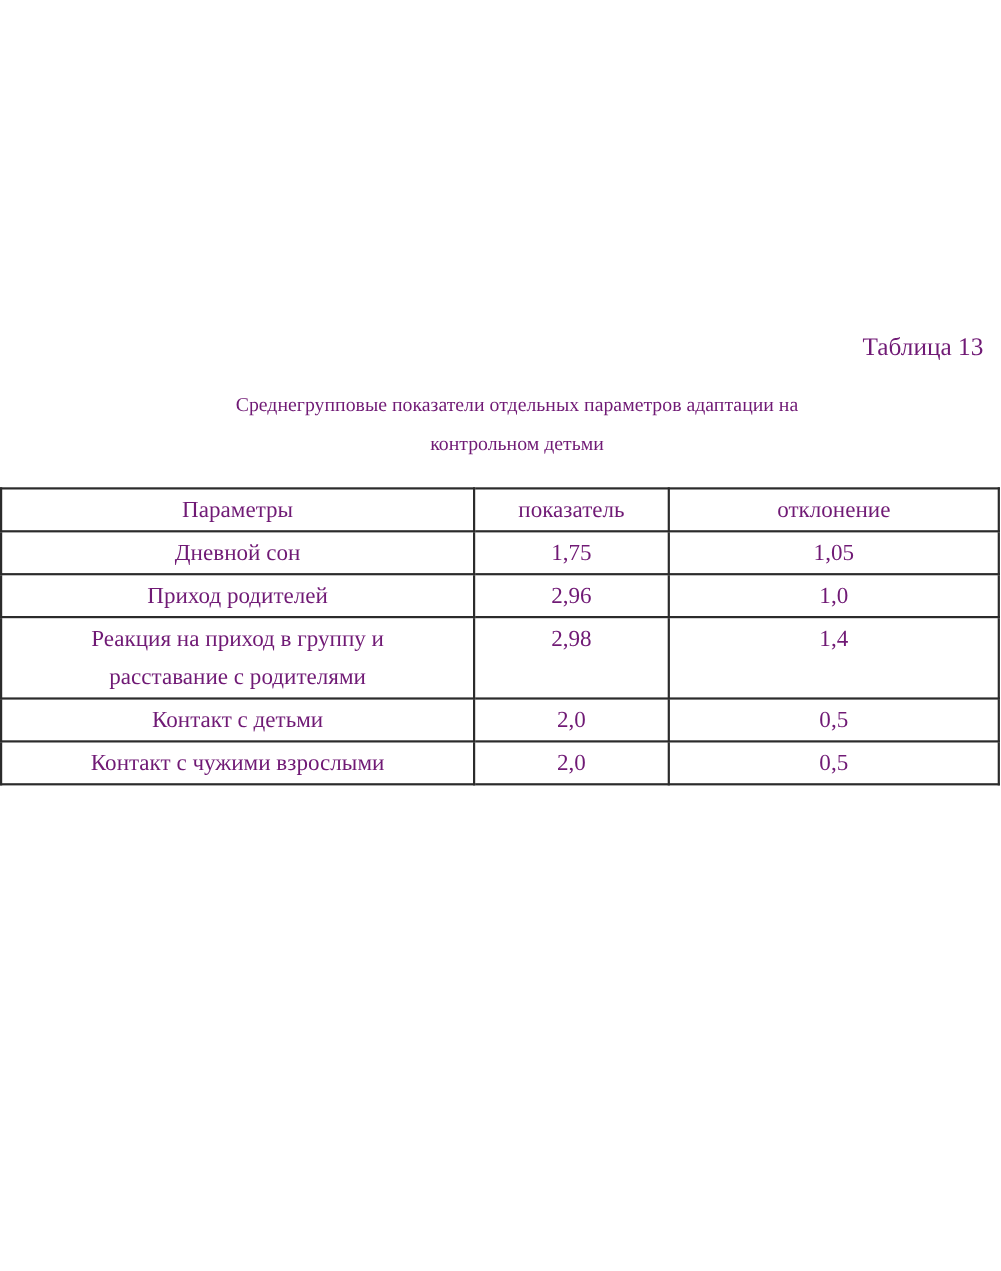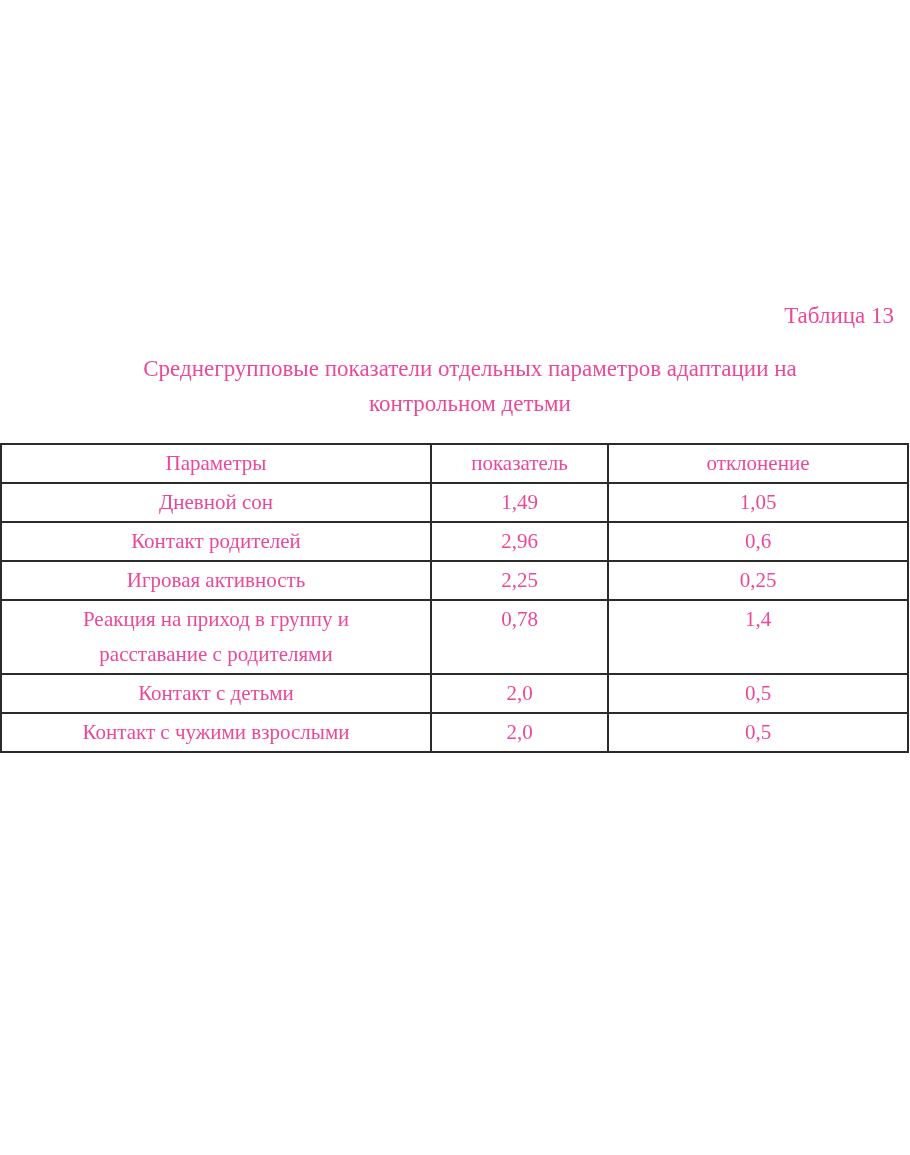--- a/index.html
+++ b/index.html
@@ -5,40 +5,40 @@
   html, body {
     margin: 0;
     padding: 0;
     background: #ffffff;
   }
   .page {
     position: relative;
     width: 910px;
     height: 1075px;
     background: #ffffff;
-    color: #ec4899;
+    color: #701a75;
     font-family: "Liberation Serif", "DejaVu Serif", serif;
     overflow: hidden;
   }
   .table-caption {
     position: absolute;
     top: 301px;
     left: 0;
     right: 16px;
     text-align: right;
     font-size: 23px;
     line-height: 30px;
   }
   .doc-title {
     position: absolute;
     top: 351px;
     left: 30px;
     width: 880px;
     text-align: center;
-    font-size: 23px;
+    font-size: 18px;
     line-height: 35px;
   }
   table.data-table {
     position: absolute;
     top: 443px;
     left: 0;
     width: 907px;
     border-collapse: collapse;
     table-layout: fixed;
   }
@@ -79,37 +79,32 @@
     <thead>
       <tr>
         <th>Параметры</th>
         <th>показатель</th>
         <th>отклонение</th>
       </tr>
     </thead>
     <tbody>
       <tr>
         <td>Дневной сон</td>
-        <td>1,49</td>
+        <td>1,75</td>
         <td>1,05</td>
       </tr>
       <tr>
-        <td>Контакт родителей</td>
+        <td>Приход родителей</td>
         <td>2,96</td>
-        <td>0,6</td>
-      </tr>
-      <tr>
-        <td>Игровая активность</td>
-        <td>2,25</td>
-        <td>0,25</td>
+        <td>1,0</td>
       </tr>
       <tr>
         <td>Реакция на приход в группу и
 расставание с родителями</td>
-        <td>0,78</td>
+        <td>2,98</td>
         <td>1,4</td>
       </tr>
       <tr>
         <td>Контакт с детьми</td>
         <td>2,0</td>
         <td>0,5</td>
       </tr>
       <tr>
         <td>Контакт с чужими взрослыми</td>
         <td>2,0</td>

